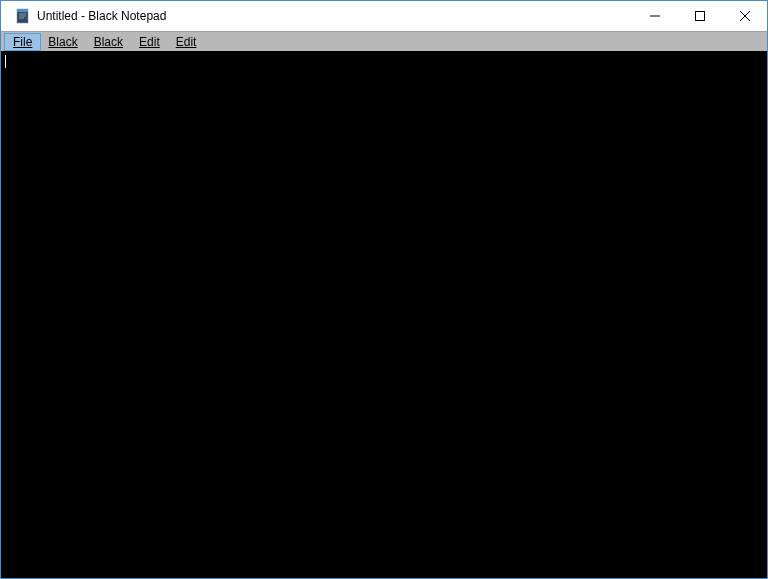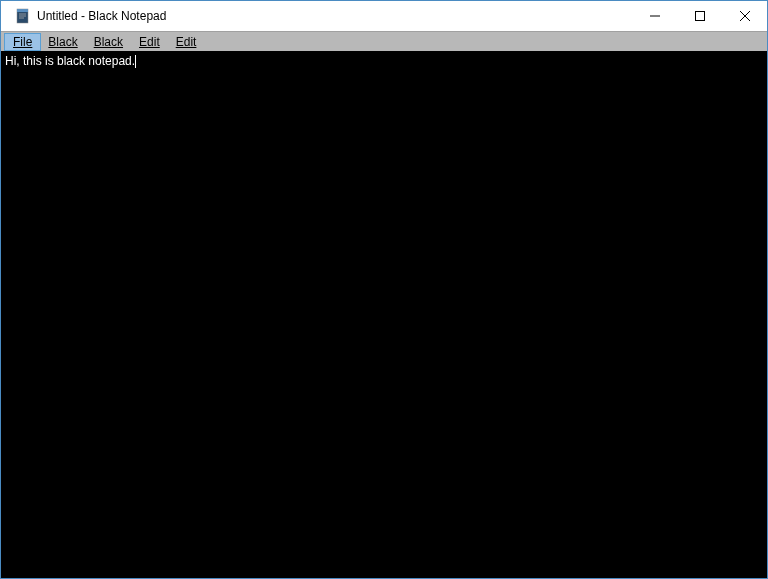--- a/index.html
+++ b/index.html
@@ -142,14 +142,14 @@
 
 <div class="menubar">
   <span class="menu-item active"><span class="underline">File</span></span>
   <span class="menu-item"><span class="underline">Black</span></span>
   <span class="menu-item"><span class="underline">Black</span></span>
   <span class="menu-item"><span class="underline">Edit</span></span>
   <span class="menu-item"><span class="underline">Edit</span></span>
 </div>
 
 <div class="editor-area">
-  <span class="editor-text">Hi, this is black notepad.</span><span class="cursor"></span>
+  <span class="cursor"></span>
 </div>
 
 </body></html>

